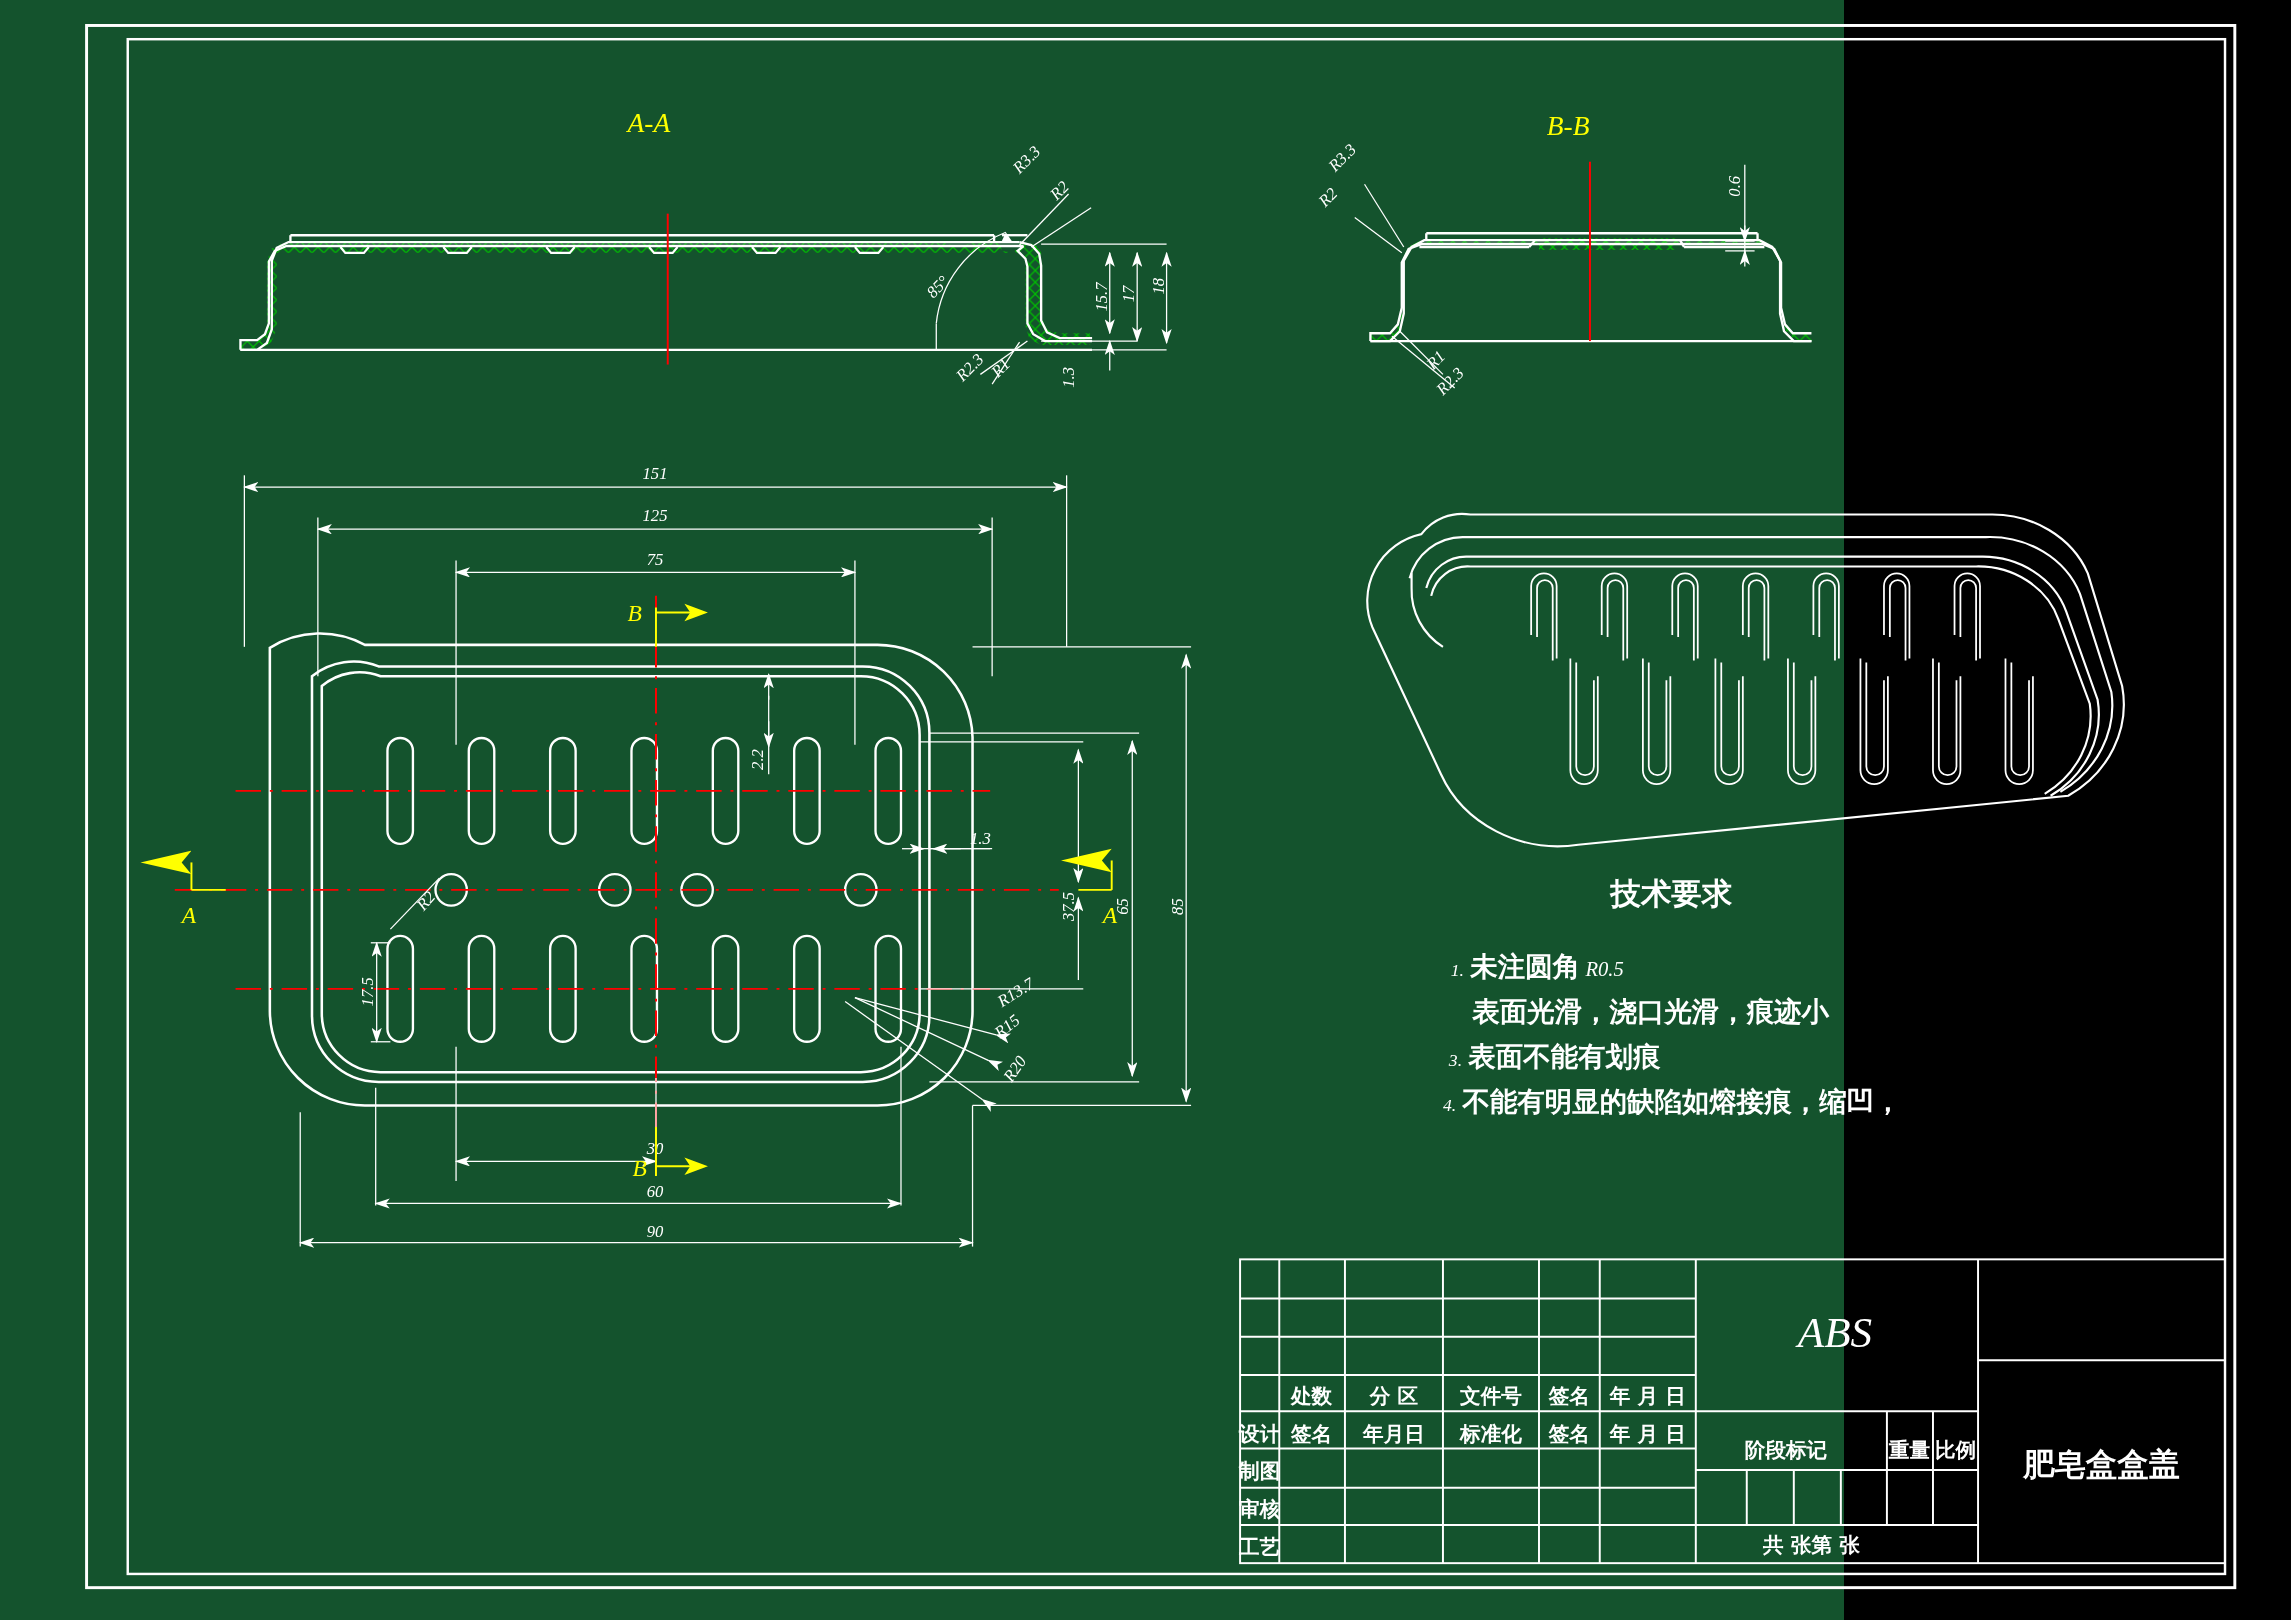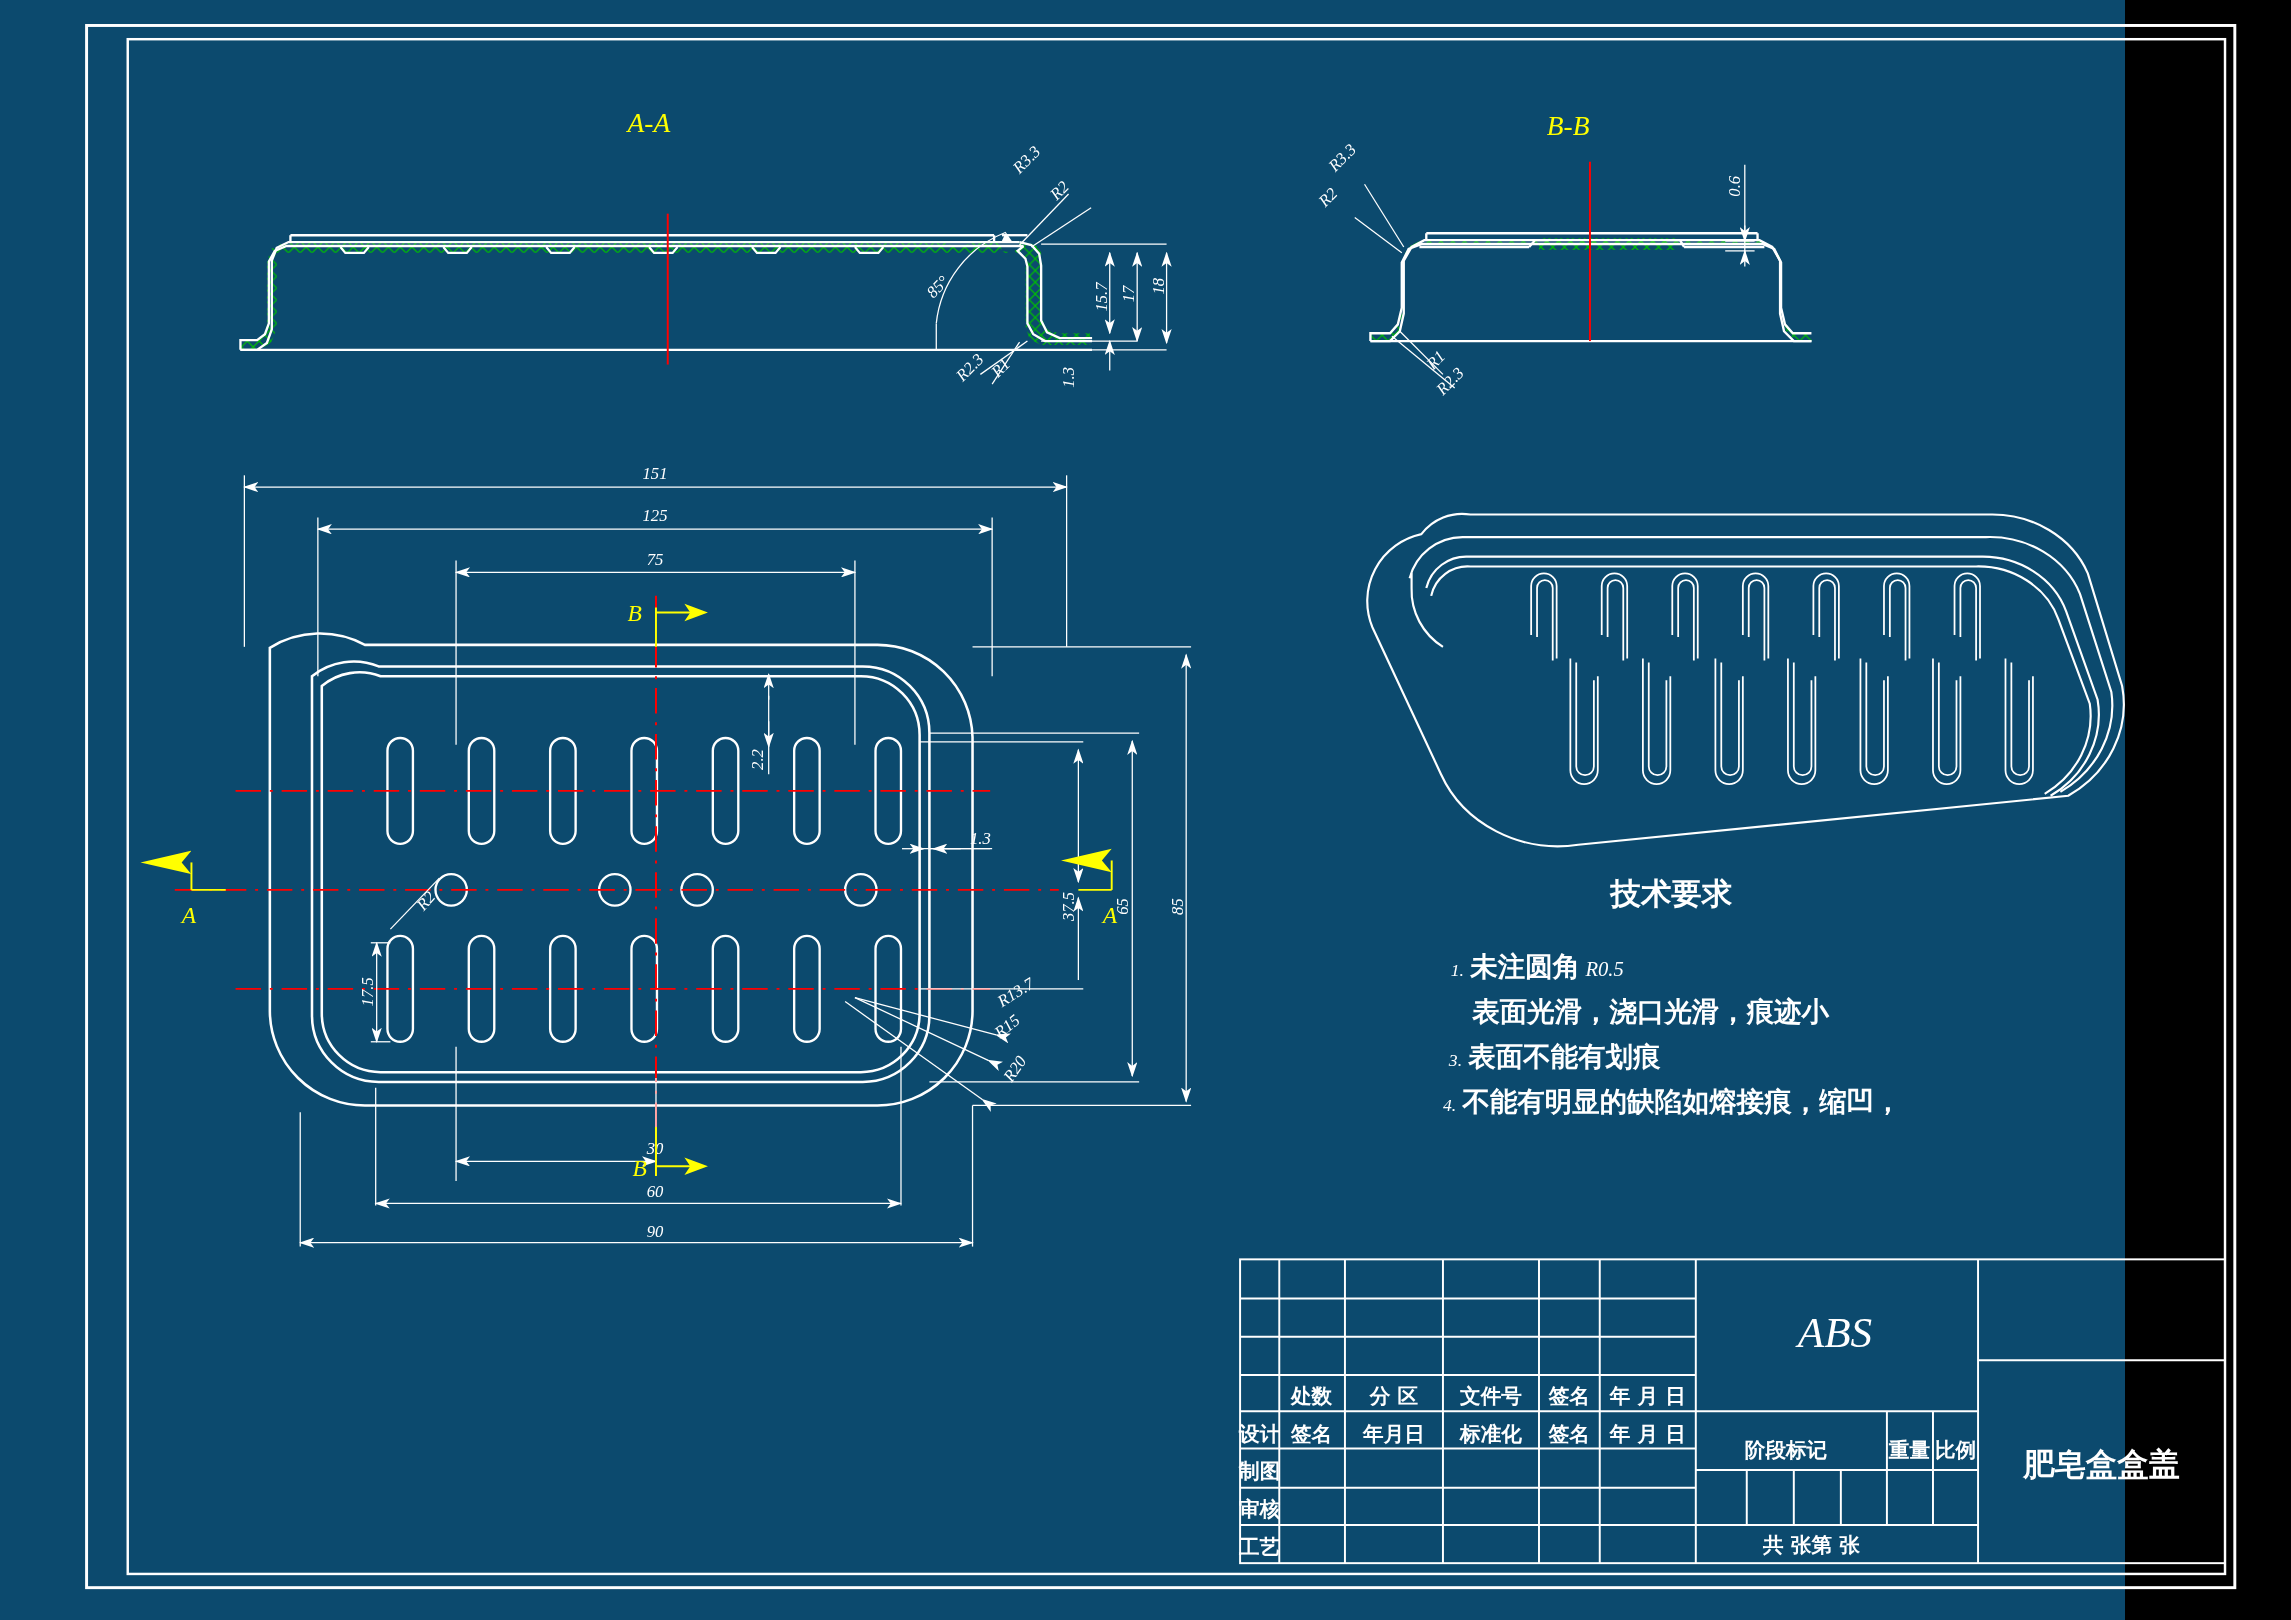--- a/index.html
+++ b/index.html
@@ -1,18 +1,18 @@
 <!DOCTYPE html>
 <html><head>
 <meta charset="utf-8">
 <style>
   html,body{margin:0;padding:0;background:#000;}
   body{width:2292px;height:1620px;position:relative;overflow:hidden;
        font-family:"Liberation Sans",sans-serif;color:#fff;}
-  #sheet{position:absolute;left:0;top:0;width:2125px;height:1620px;background:#0c4a6e;}
+  #sheet{position:absolute;left:0;top:0;width:1844px;height:1620px;background:#14532d;}
   svg{position:absolute;left:0;top:0;}
   .t{font-family:"Liberation Serif",serif;fill:#fff;}
   .dimtxt{font-family:"Liberation Serif",serif;font-style:italic;fill:#fff;font-size:17px;}
   .yel{fill:#ffff00;font-family:"Liberation Serif",serif;font-style:italic;}
   .cn{font-family:"DejaVu Sans",sans-serif;fill:#fff;font-weight:bold;}
 </style>
 </head>
 <body>
 
 <div id="sheet">

